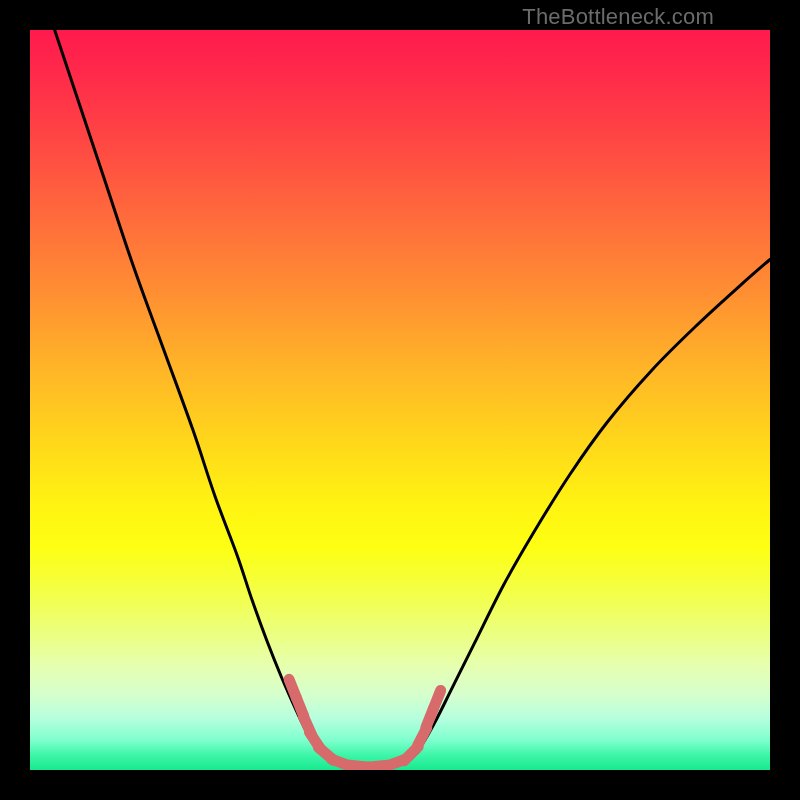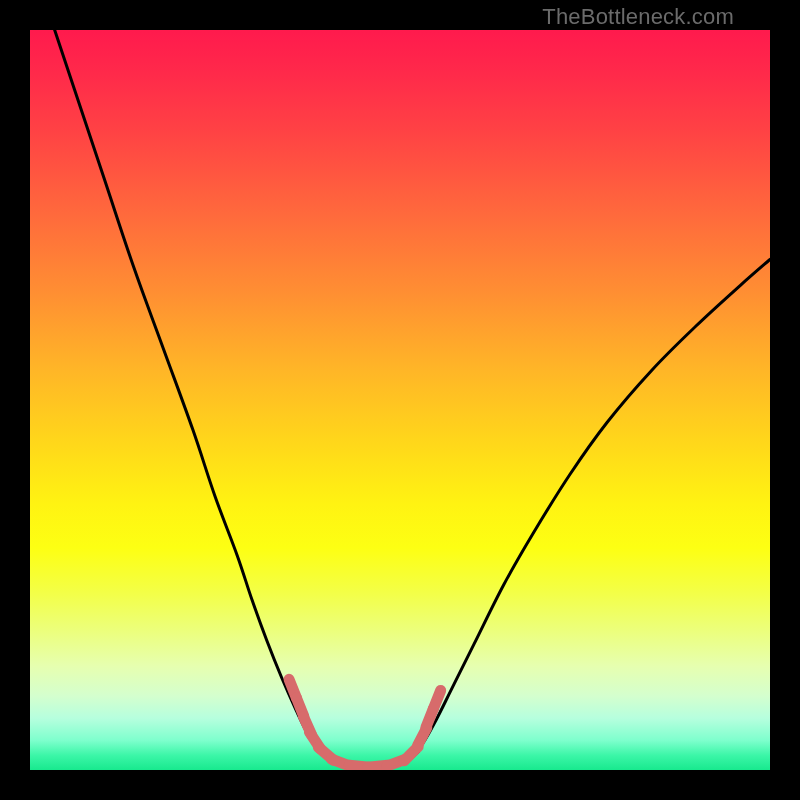--- a/index.html
+++ b/index.html
@@ -11,21 +11,20 @@
     overflow: hidden;
     font-family: Arial, Helvetica, sans-serif;
   }
   .frame {
     position: absolute;
     top: 0;
     left: 0;
     width: 722px;
     height: 800px;
     background: #000;
-    padding-left: 20px;
   }
   .plot-area {
     position: absolute;
     top: 30px;
     left: 30px;
     width: 740px;
     height: 740px;
     overflow: hidden;
   }
   .gradient {

